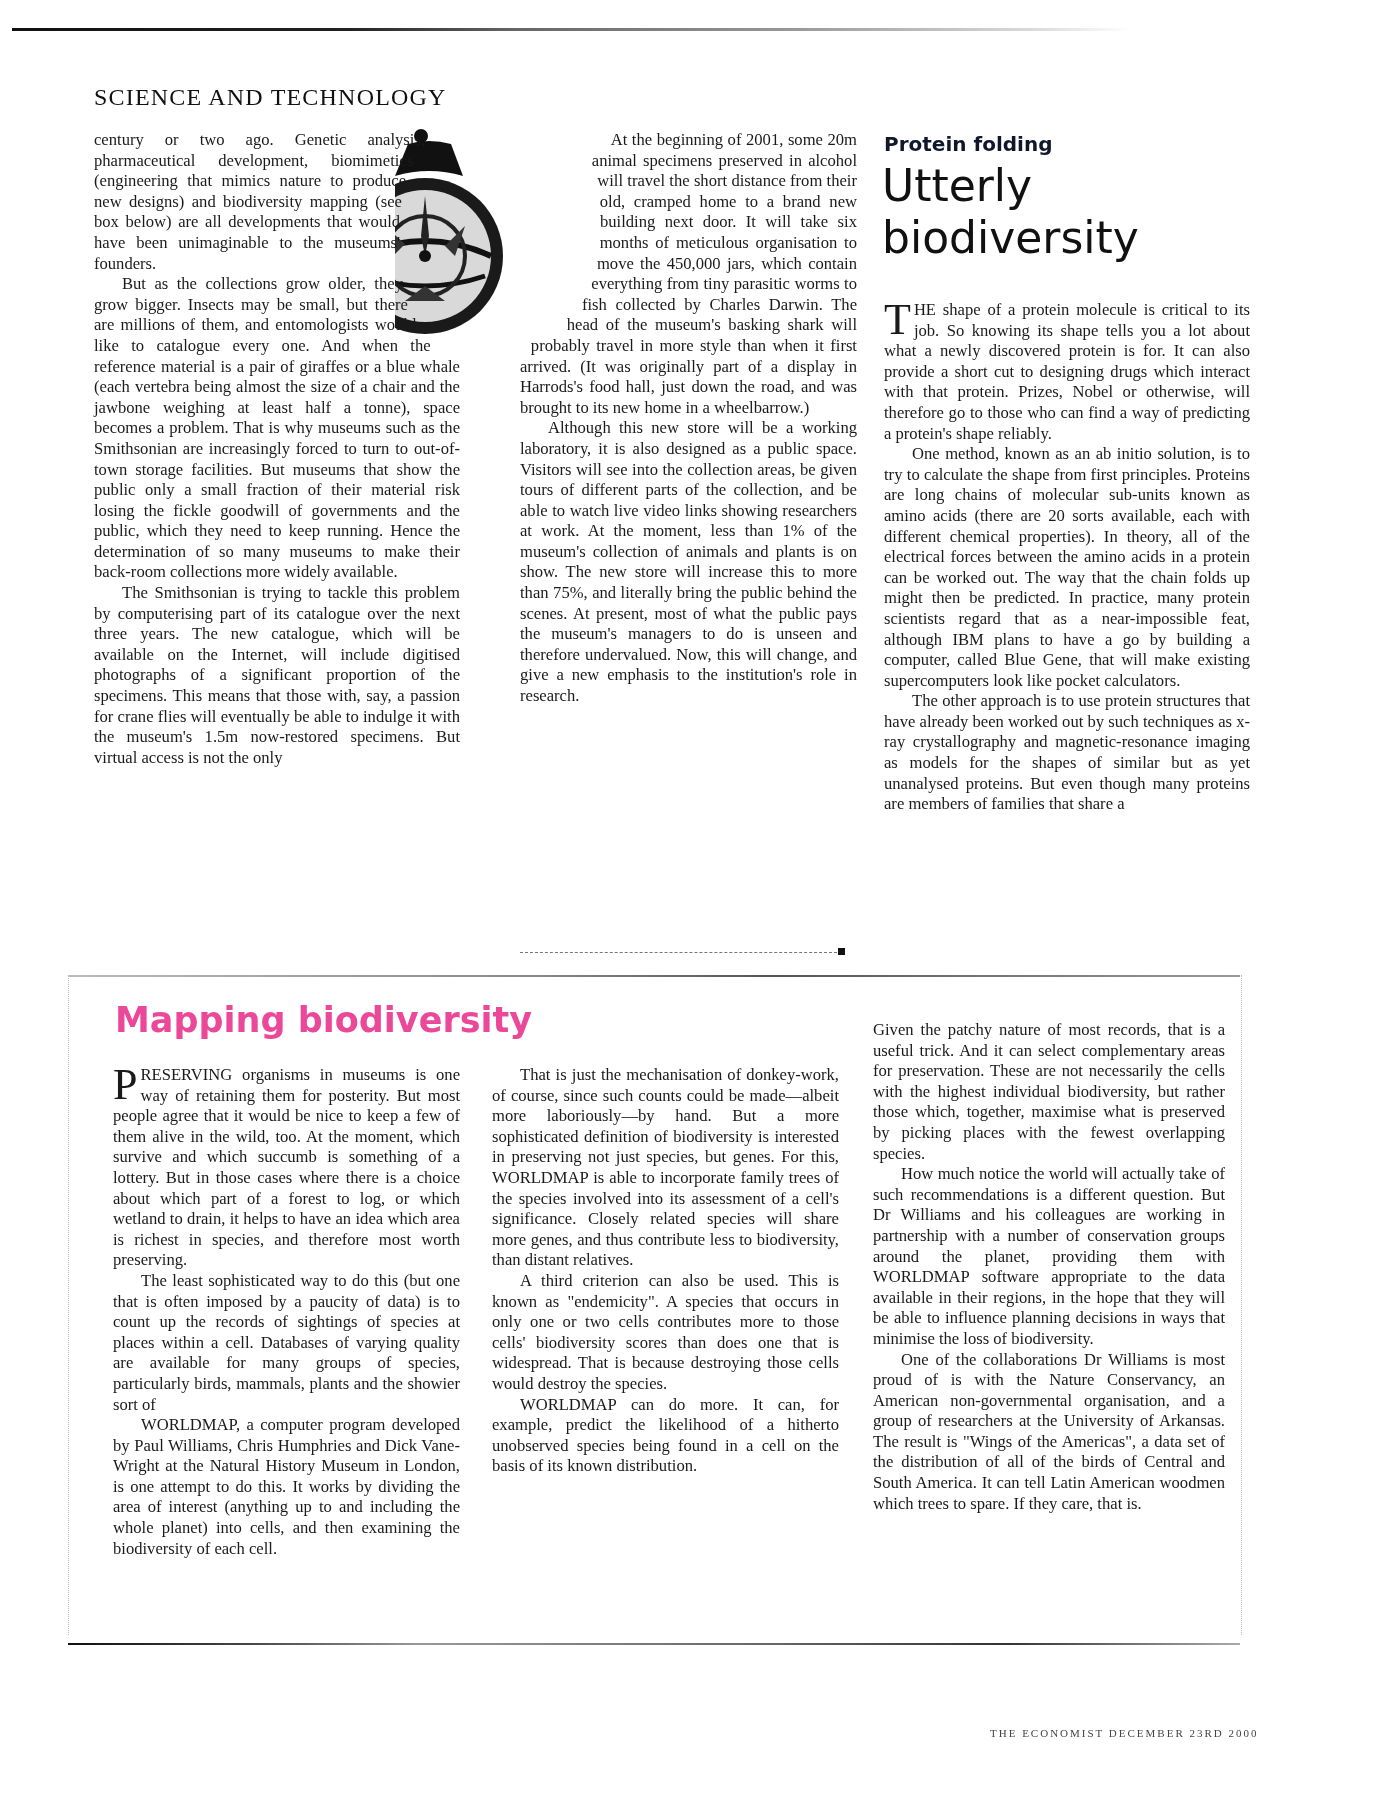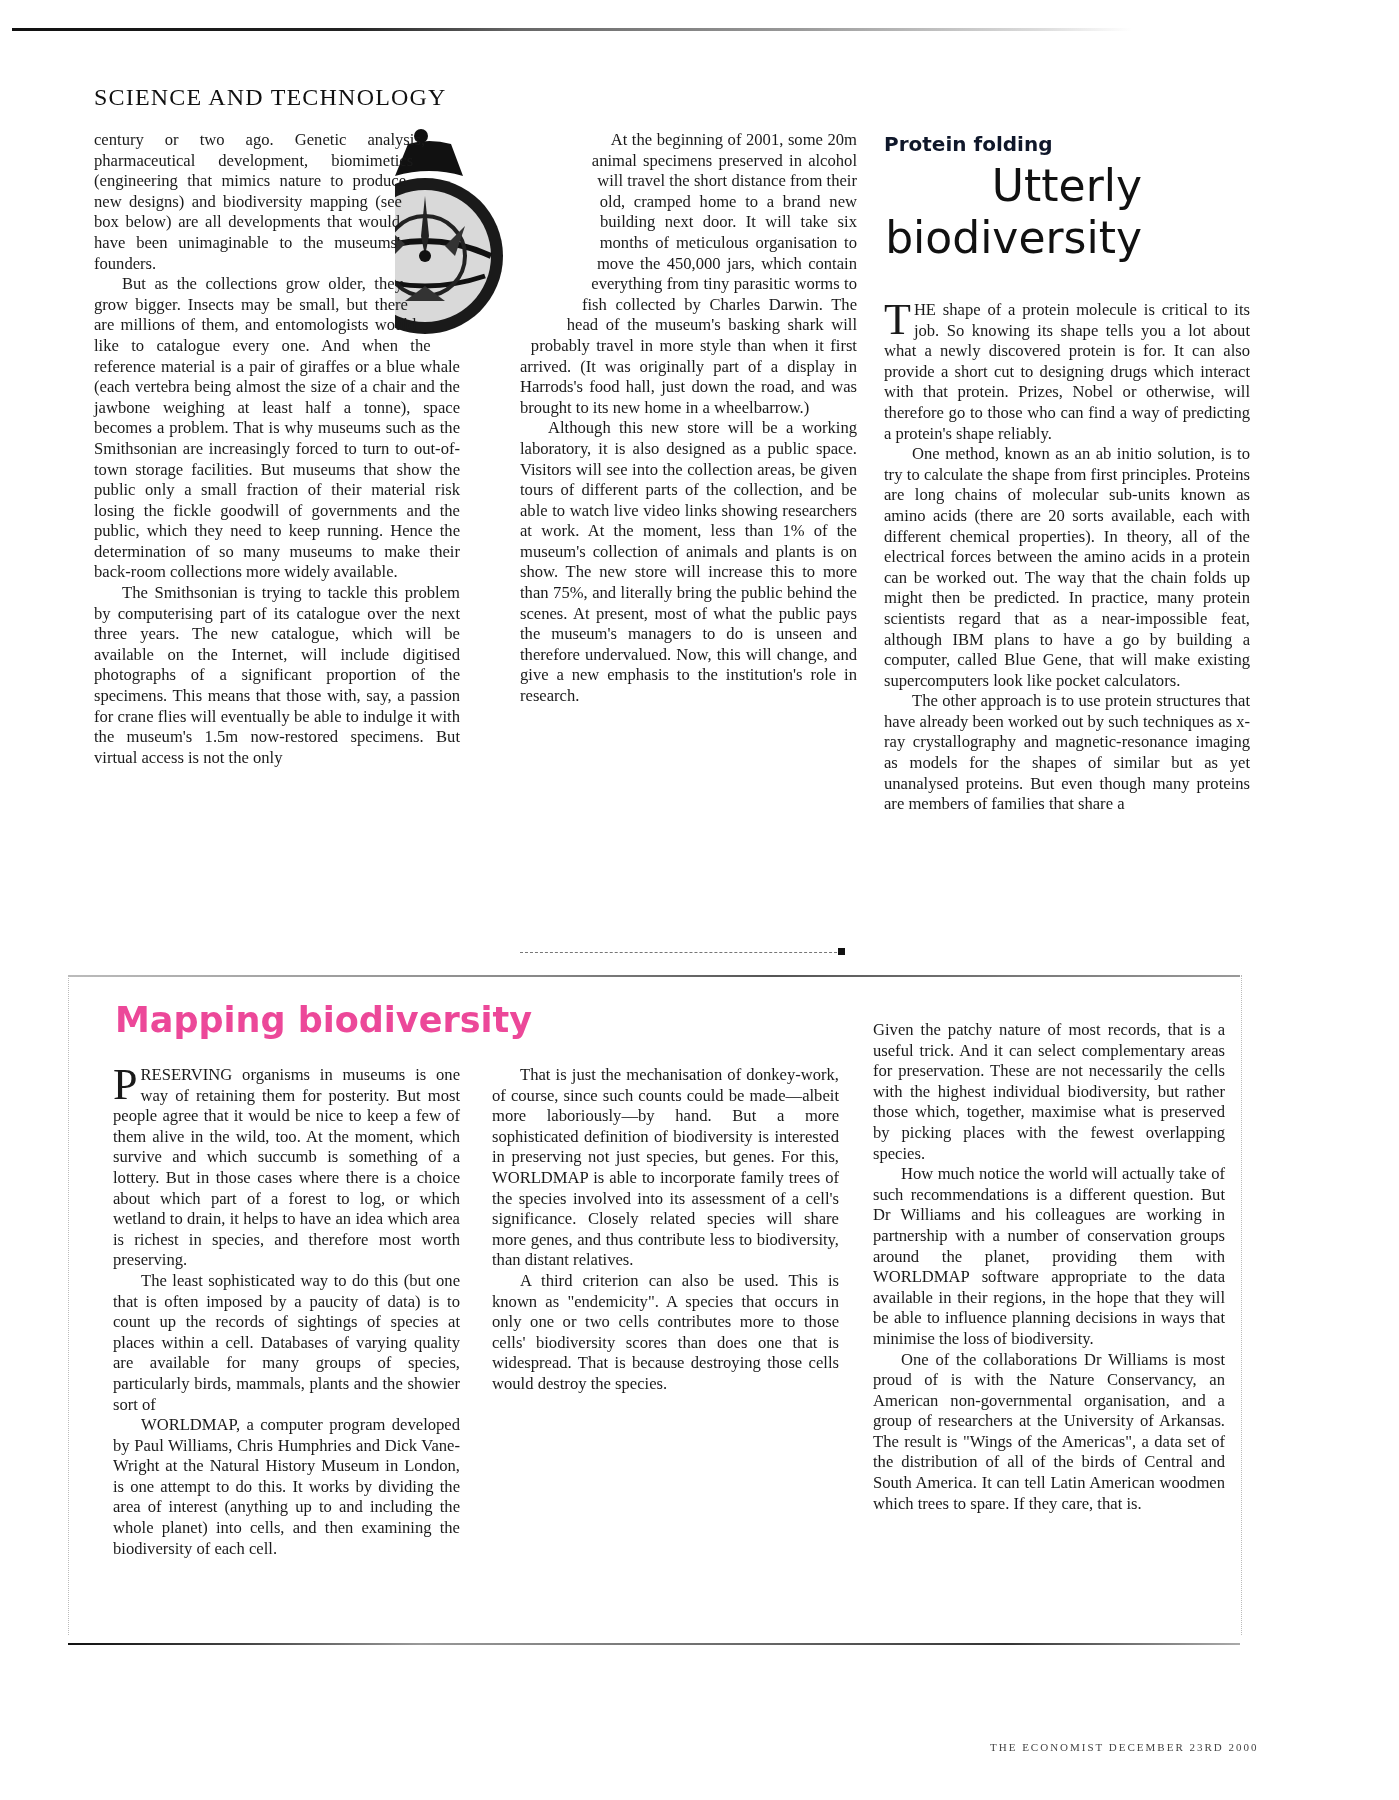--- a/index.html
+++ b/index.html
@@ -1,18 +1,18 @@
 <!DOCTYPE html>
 <html><head>
 <meta charset="utf-8">
 <style>
   html, body { margin: 0; padding: 0; background: #ffffff; }
   body { width: 1399px; height: 1800px; position: relative; overflow: hidden;
          font-family: "Liberation Serif", "DejaVu Serif", serif; color: #1a1a1a; }
-  .abs { position: absolute; text-align: right; }
+  .abs { position: absolute; }
   .top-rule { left: 12px; top: 28px; width: 1120px; height: 3px;
               background: linear-gradient(90deg, #111 0%, #222 30%, #666 45%, #999 70%, #ddd 92%, transparent 100%); }
   .section-head { left: 94px; top: 84px; font-size: 24px; letter-spacing: 1.2px; color: #111; }
   .col { font-size: 16.6px; line-height: 20.6px; text-align: justify; hyphens: auto; }
   .col p { margin: 0; text-indent: 28px; }
   .col p.first { text-indent: 0; }
   .col1 { left: 94px; top: 130px; width: 366px; }
   .col2 { left: 520px; top: 130px; width: 337px; }
   .col3 { left: 884px; top: 300px; width: 366px; }
   .float-circle { float: right; width: 120px; height: 220px; shape-outside: ellipse(60px 110px at 100% 50%); }
@@ -23,21 +23,21 @@
   .dropcap { float: left; font-size: 44px; line-height: 36px; padding-right: 3px; margin-top: 2px; }
   .end-rule { left: 520px; top: 952px; width: 322px; height: 1px; border-top: 1px dashed #777; }
   .end-mark { left: 838px; top: 948px; width: 7px; height: 7px; background: #111; }
   .box { left: 68px; top: 975px; width: 1172px; height: 660px; border-left: 1px dotted #bbb; border-right: 1px dotted #bbb; }
   .box-top-rule { left: 68px; top: 975px; width: 1172px; height: 2px; background: linear-gradient(90deg,#bbb,#888 40%,#555 60%,#999); }
   .box-title { left: 115px; top: 1000px; font-family: "DejaVu Sans", sans-serif; font-weight: bold; font-size: 35px; color: #ec4899; }
   .bcol1 { left: 113px; top: 1065px; width: 347px; }
   .bcol2 { left: 492px; top: 1065px; width: 347px; }
   .bcol3 { left: 873px; top: 1020px; width: 352px; }
   .box-bottom-rule { left: 68px; top: 1643px; width: 1172px; height: 2px; background: linear-gradient(90deg,#111 0%,#444 15%,#999 30%,#666 60%,#333 80%,#aaa); }
-  .footer { left: 990px; top: 1727px; font-size: 11px; letter-spacing: 2px; color: #444; margin-top: 14px; }
+  .footer { left: 990px; top: 1727px; font-size: 11px; letter-spacing: 2px; color: #444; }
 </style>
 </head>
 <body>
 
 <div class="abs top-rule"></div>
 
 <div class="abs section-head">SCIENCE AND TECHNOLOGY</div>
 
 <div class="abs astrolabe">
   <svg width="165" height="210" viewBox="0 0 165 210">
@@ -85,20 +85,21 @@
 
 <div class="abs col bcol1">
   <p class="first"><span class="dropcap">P</span><span>RESERVING organisms in museums is one way of retaining them for posterity. But most people agree that it would be nice to keep a few of them alive in the wild, too. At the moment, which survive and which succumb is something of a lottery. But in those cases where there is a choice about which part of a forest to log, or which wetland to drain, it helps to have an idea which area is richest in species, and therefore most worth preserving.</span></p>
   <p>The least sophisticated way to do this (but one that is often imposed by a paucity of data) is to count up the records of sightings of species at places within a cell. Databases of varying quality are available for many groups of species, particularly birds, mammals, plants and the showier sort of</p>
   <p>WORLDMAP, a computer program developed by Paul Williams, Chris Humphries and Dick Vane-Wright at the Natural History Museum in London, is one attempt to do this. It works by dividing the area of interest (anything up to and including the whole planet) into cells, and then examining the biodiversity of each cell.</p>
 </div>
 
 <div class="abs col bcol2">
   <p>That is just the mechanisation of donkey-work, of course, since such counts could be made—albeit more laboriously—by hand. But a more sophisticated definition of biodiversity is interested in preserving not just species, but genes. For this, WORLDMAP is able to incorporate family trees of the species involved into its assessment of a cell's significance. Closely related species will share more genes, and thus contribute less to biodiversity, than distant relatives.</p>
   <p>A third criterion can also be used. This is known as "endemicity". A species that occurs in only one or two cells contributes more to those cells' biodiversity scores than does one that is widespread. That is because destroying those cells would destroy the species.</p>
+  <p>WORLDMAP can do more. It can, for example, predict the likelihood of a hitherto unobserved species being found in a cell on the basis of its known distribution.</p>
 </div>
 
 <div class="abs col bcol3">
   <p class="first">Given the patchy nature of most records, that is a useful trick. And it can select complementary areas for preservation. These are not necessarily the cells with the highest individual biodiversity, but rather those which, together, maximise what is preserved by picking places with the fewest overlapping species.</p>
   <p>How much notice the world will actually take of such recommendations is a different question. But Dr Williams and his colleagues are working in partnership with a number of conservation groups around the planet, providing them with WORLDMAP software appropriate to the data available in their regions, in the hope that they will be able to influence planning decisions in ways that minimise the loss of biodiversity.</p>
   <p>One of the collaborations Dr Williams is most proud of is with the Nature Conservancy, an American non-governmental organisation, and a group of researchers at the University of Arkansas. The result is "Wings of the Americas", a data set of the distribution of all of the birds of Central and South America. It can tell Latin American woodmen which trees to spare. If they care, that is.</p>
 </div>
 
 <div class="abs box-bottom-rule"></div>
 

